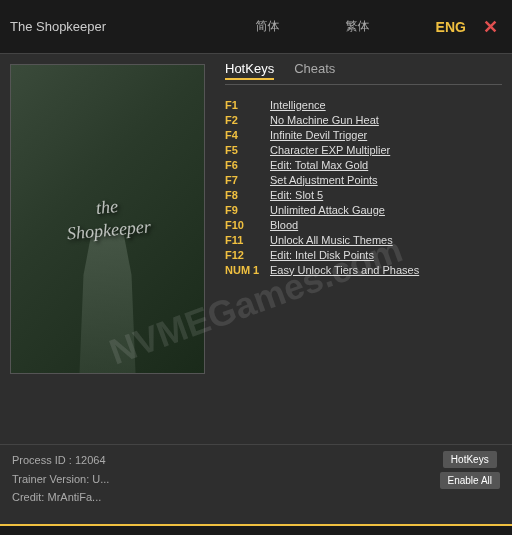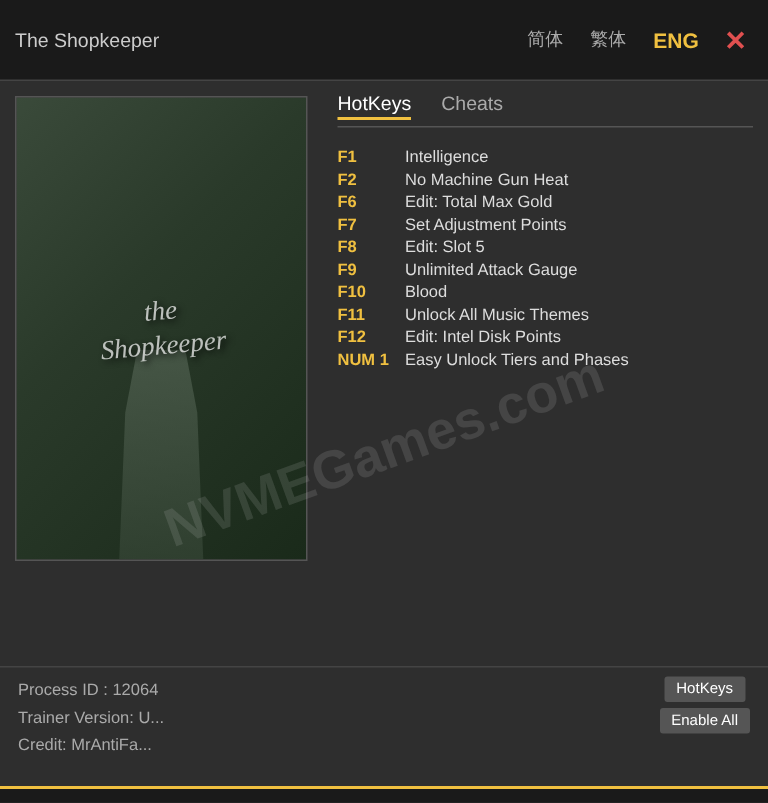--- a/index.html
+++ b/index.html
@@ -30,20 +30,21 @@
     .lang-buttons {
       display: flex;
       align-items: center;
       gap: 8px;
     }
     .lang-btn {
       color: #aaa;
       font-size: 12px;
       cursor: pointer;
       padding: 2px 5px;
+      margin-left: 48px;
     }
     .lang-btn.active {
       color: #f0c040;
       font-weight: bold;
       font-size: 14px;
     }
     .close-btn {
       color: #e05050;
       font-size: 18px;
       font-weight: bold;
@@ -136,20 +137,21 @@
     }
     .hotkey-key {
       color: #f0c040;
       min-width: 45px;
       font-size: 11px;
       font-weight: bold;
     }
     .hotkey-action {
       color: #ddd;
       font-size: 11px;
+      text-decoration: underline;
     }
 
     
     .info-area {
       width: 100%;
       background: #2e2e2e;
       padding: 6px 12px;
       display: flex;
       justify-content: space-between;
       align-items: flex-start;
@@ -262,20 +264,28 @@
     <ul class="hotkeys-list">
       <li class="hotkey-item">
         <span class="hotkey-key">F1</span>
         <span class="hotkey-action">Intelligence</span>
       </li>
       <li class="hotkey-item">
         <span class="hotkey-key">F2</span>
         <span class="hotkey-action">No Machine Gun Heat</span>
       </li>
       <li class="hotkey-item">
+        <span class="hotkey-key">F4</span>
+        <span class="hotkey-action">Infinite Devil Trigger</span>
+      </li>
+      <li class="hotkey-item">
+        <span class="hotkey-key">F5</span>
+        <span class="hotkey-action">Character EXP Multiplier</span>
+      </li>
+      <li class="hotkey-item">
         <span class="hotkey-key">F6</span>
         <span class="hotkey-action">Edit: Total Max Gold</span>
       </li>
       <li class="hotkey-item">
         <span class="hotkey-key">F7</span>
         <span class="hotkey-action">Set Adjustment Points</span>
       </li>
       <li class="hotkey-item">
         <span class="hotkey-key">F8</span>
         <span class="hotkey-action">Edit: Slot 5</span>

